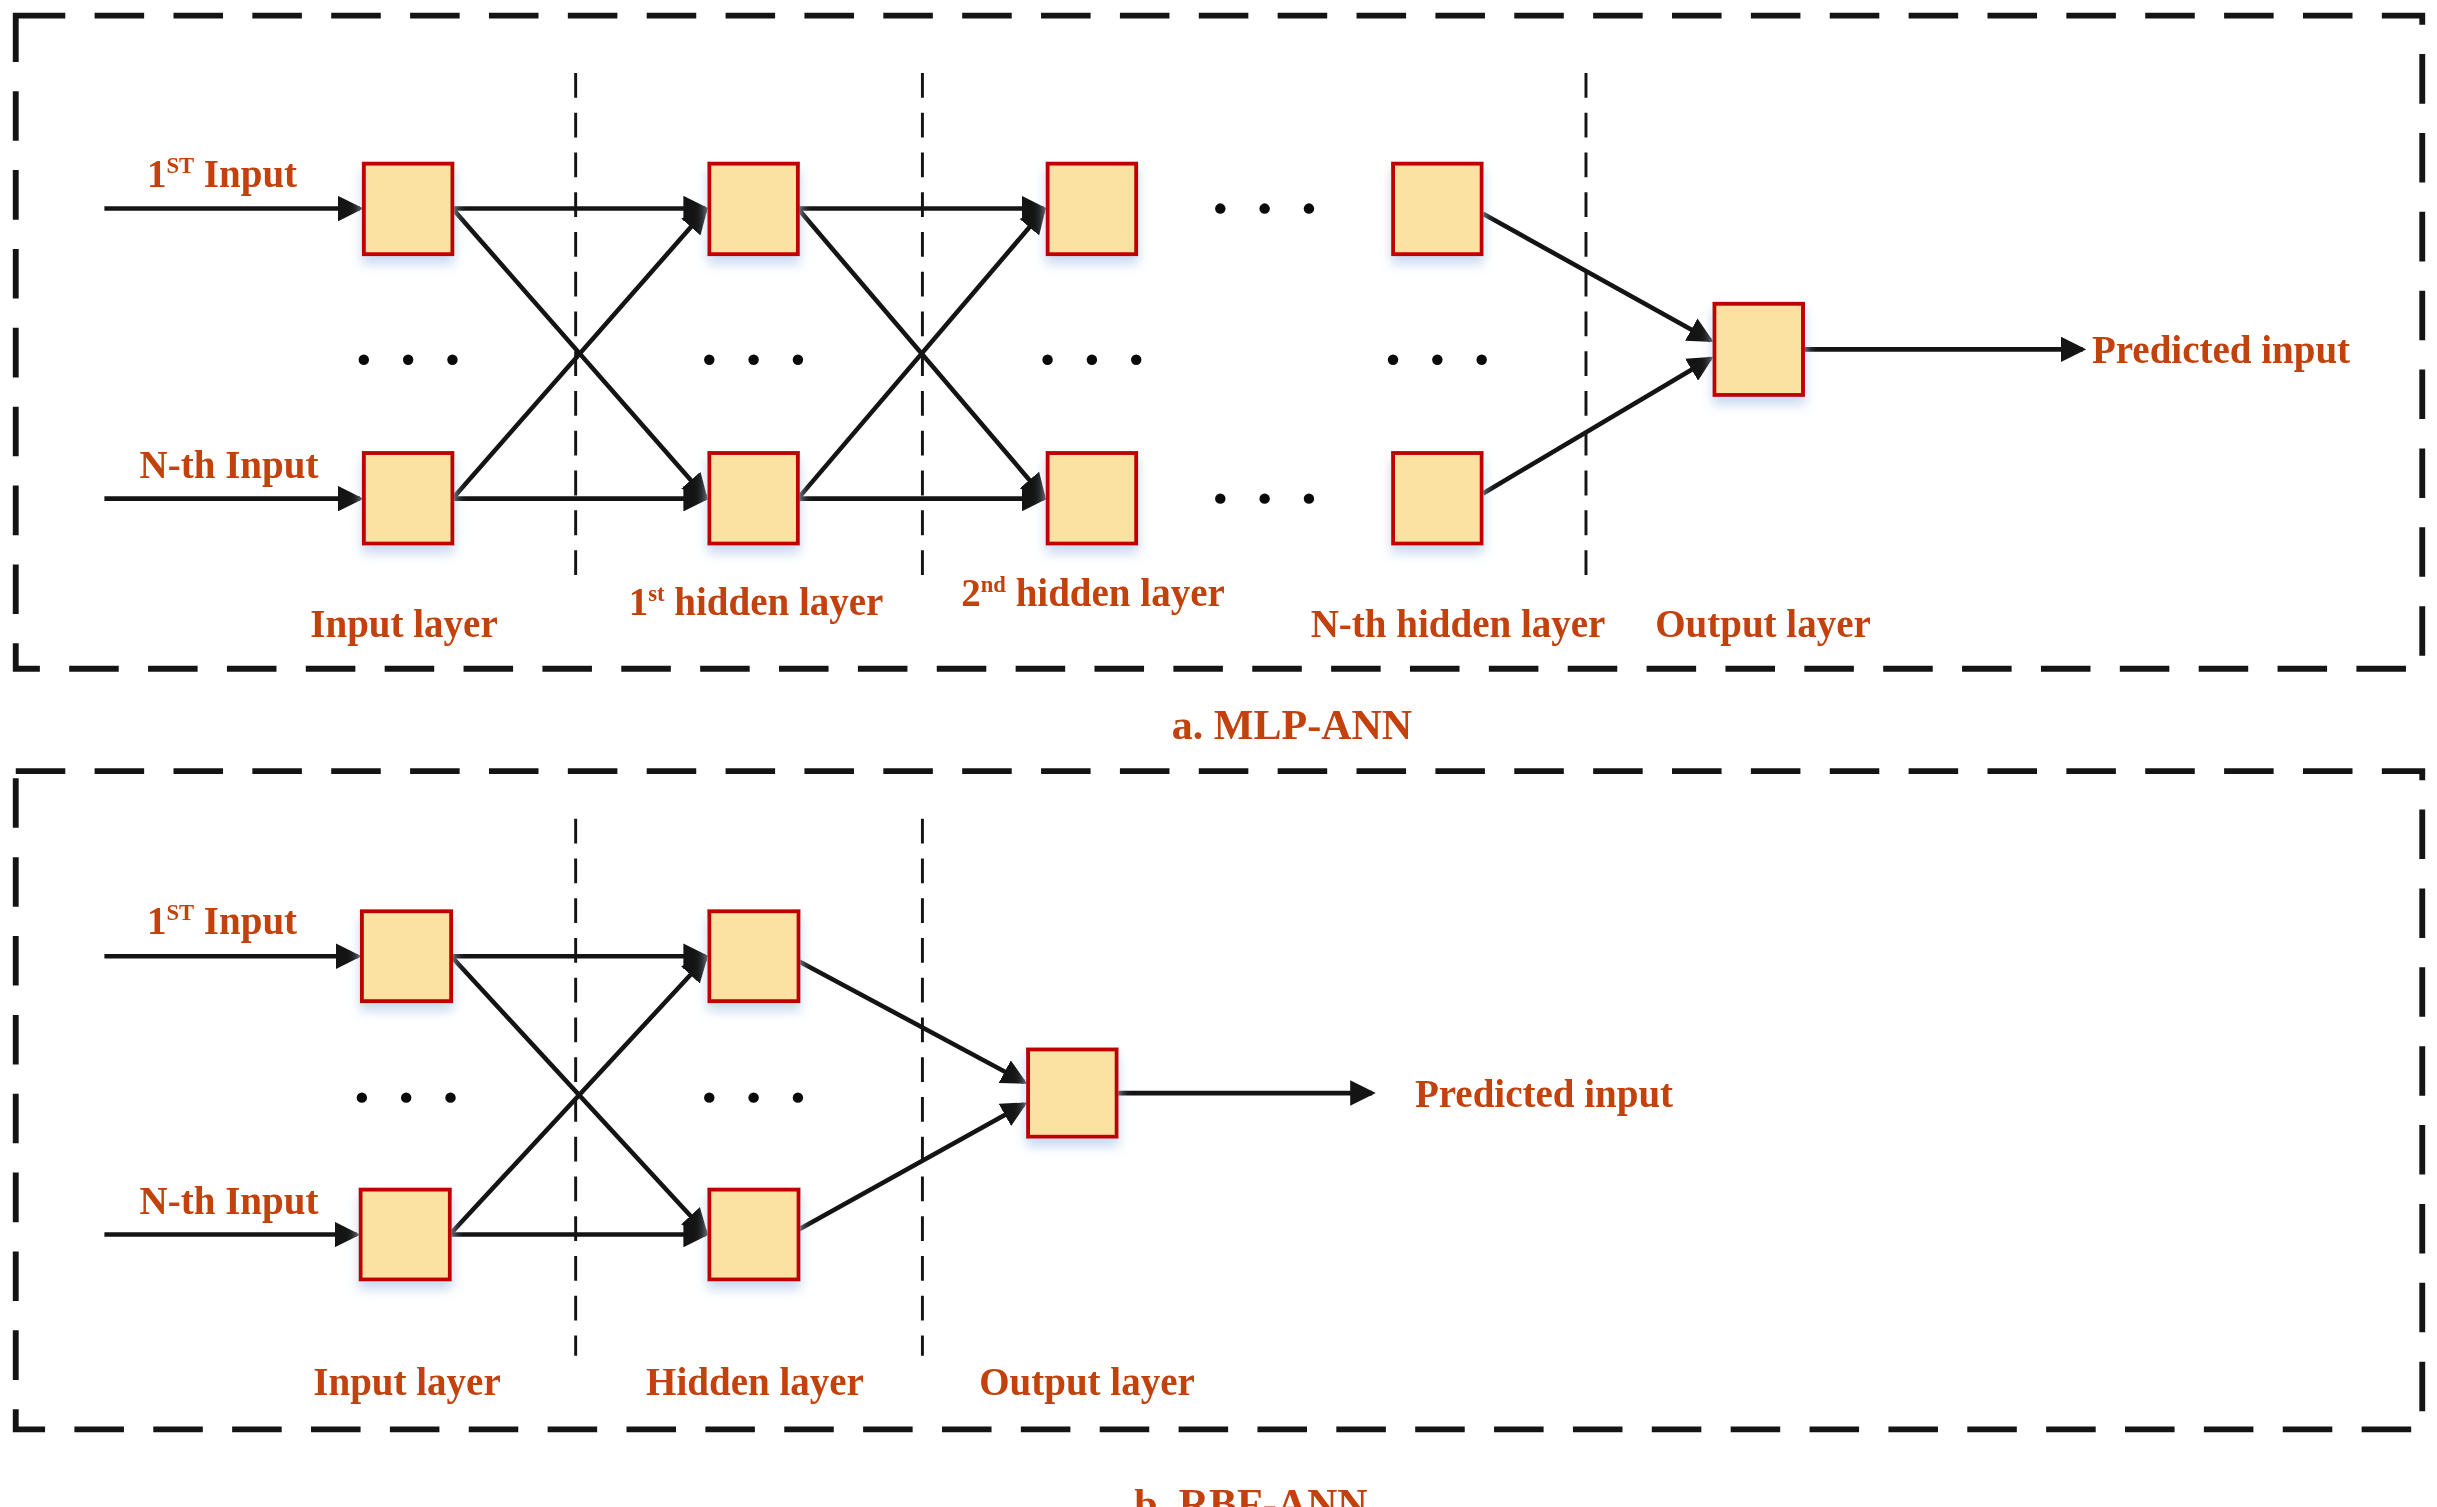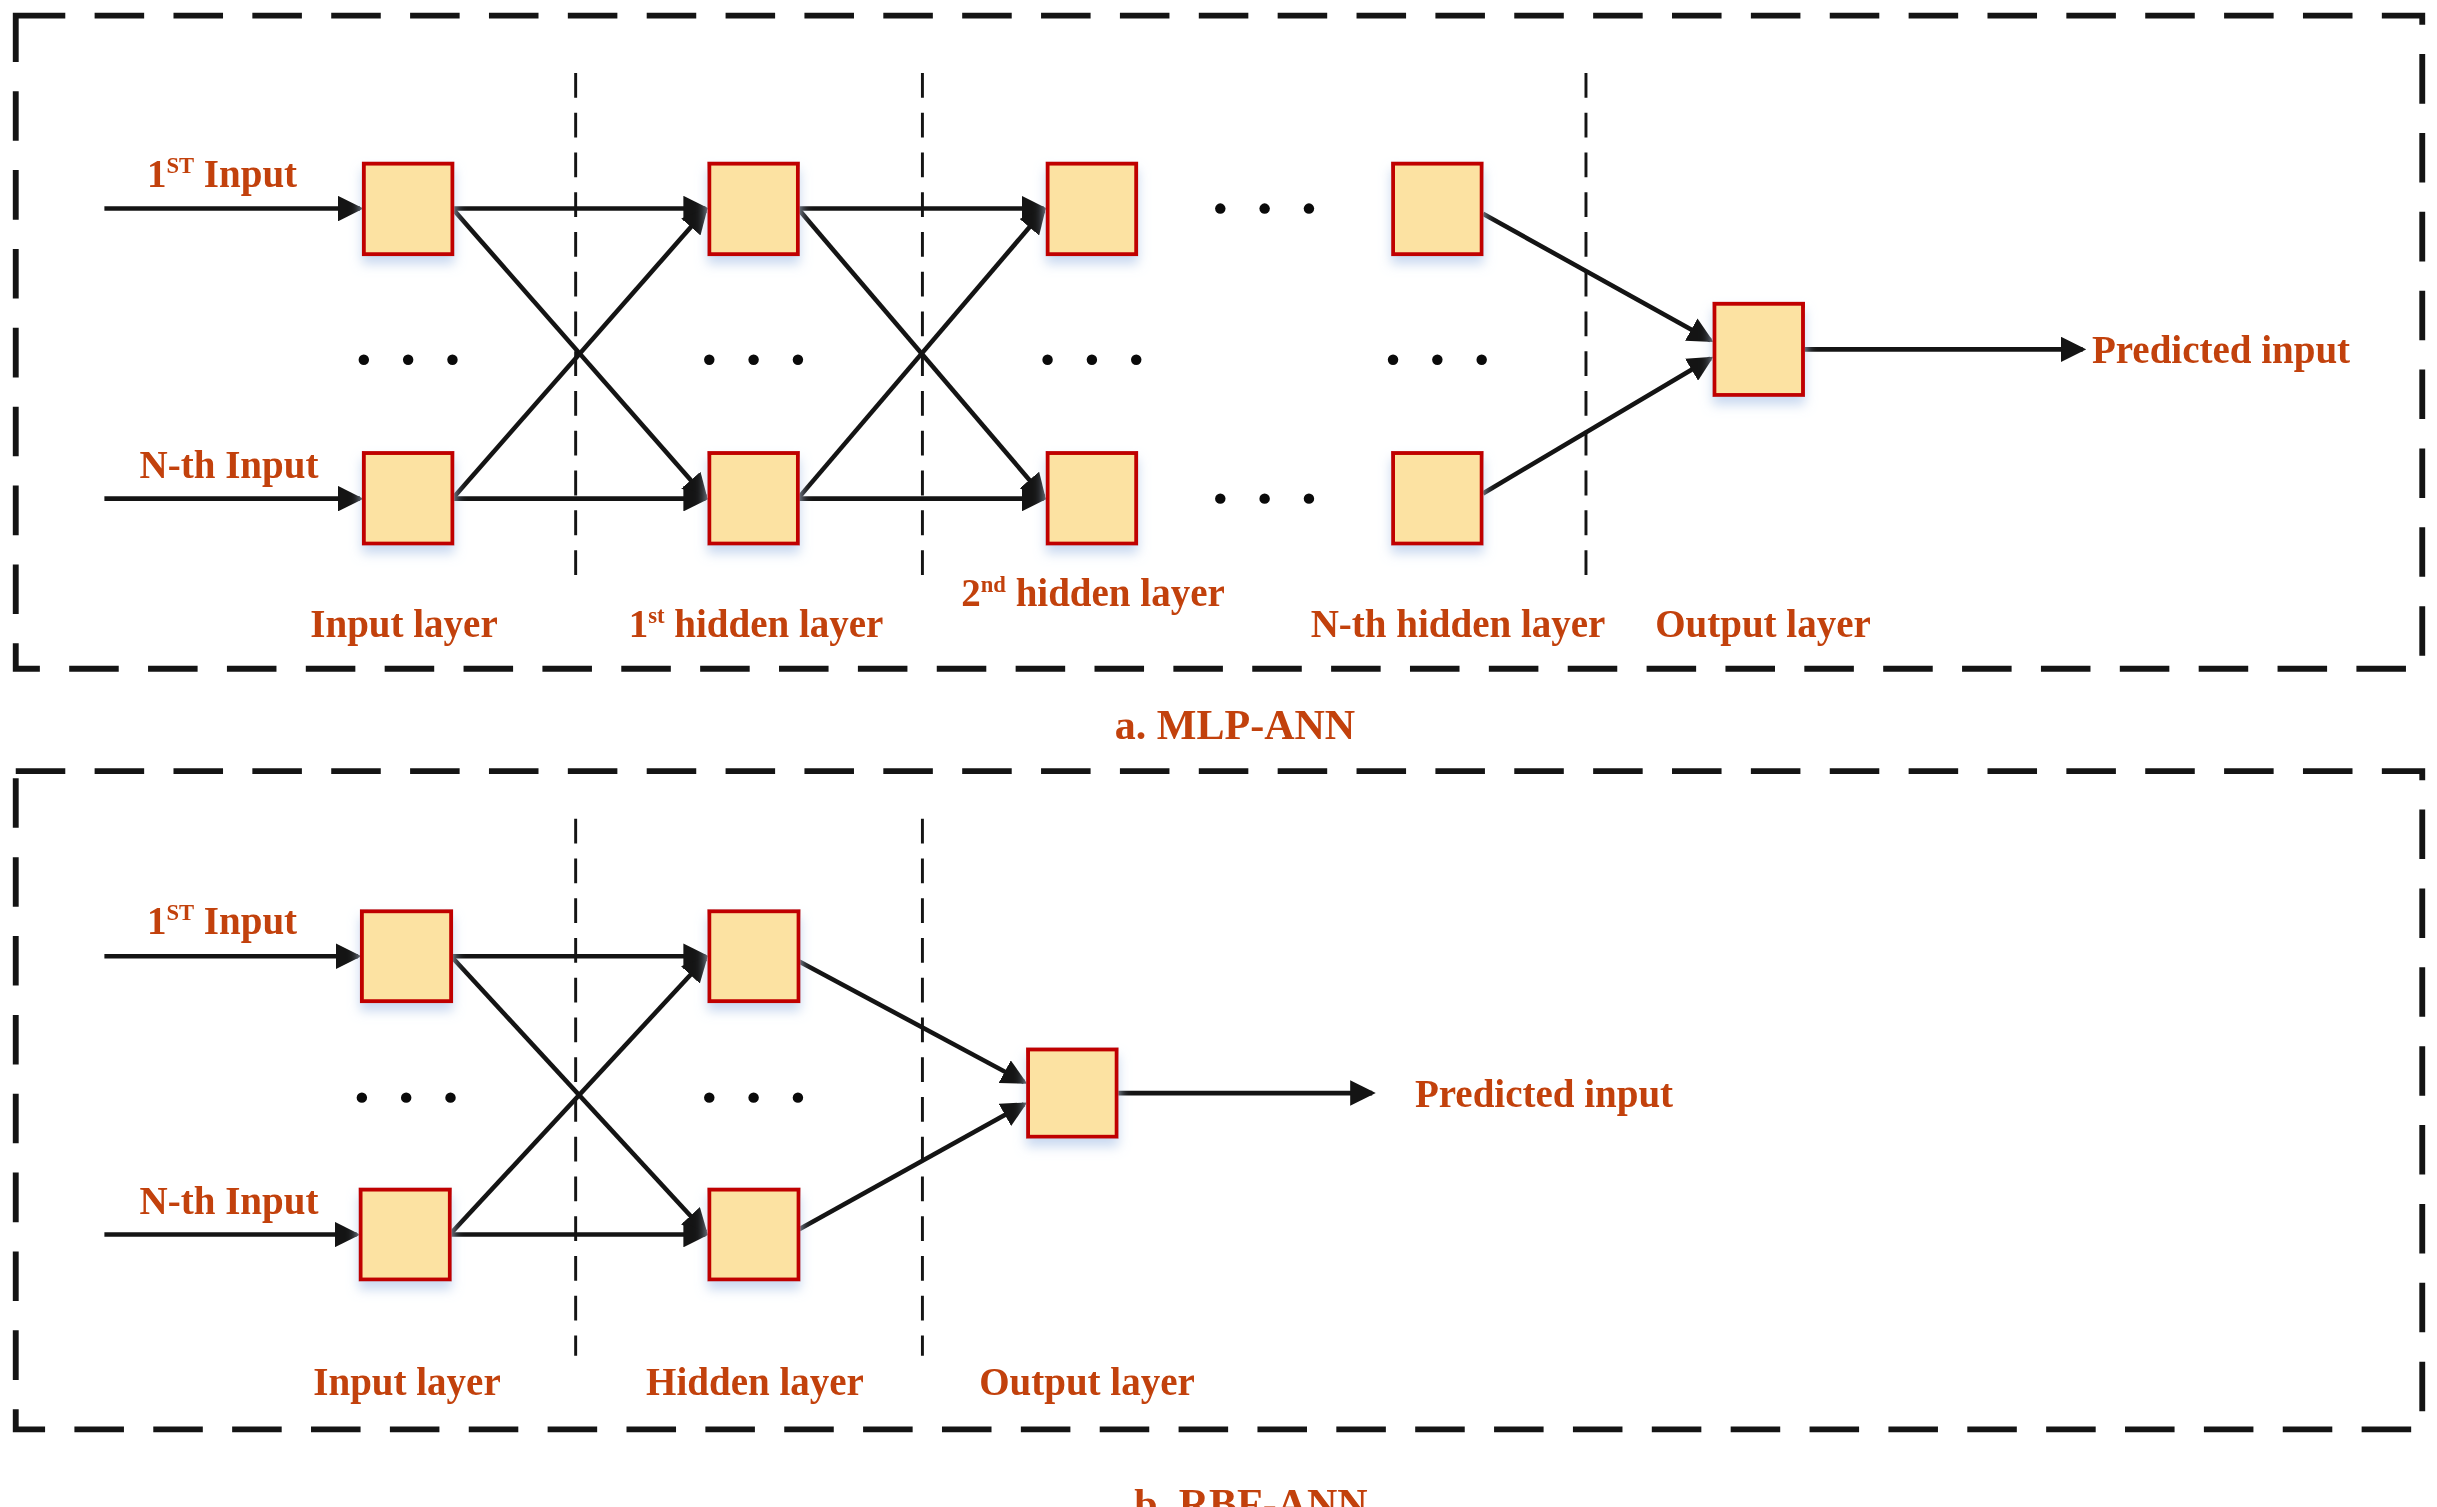--- a/index.html
+++ b/index.html
@@ -184,27 +184,27 @@
           <circle class="dot" cx="1156" cy="1684" r="8"></circle>
           <circle class="dot" cx="1224" cy="1684" r="8"></circle>
       </g>
     </g>
   </svg>
 
   <div class="lbl" style="left:222px; top:173px"><span>1</span><sup>ST</sup><span> Input</span></div>
   <div class="lbl" style="left:229px; top:464px"><span>N-th Input</span><sup></sup><span></span></div>
 
   <div class="lbl" style="left:404px; top:623px"><span>Input layer</span><sup></sup><span></span></div>
-  <div class="lbl" style="left:756px; top:623px"><span>1</span><sup>st</sup><span> hidden layer</span></div>
+  <div class="lbl" style="left:756px; top:601px"><span>1</span><sup>st</sup><span> hidden layer</span></div>
   <div class="lbl" style="left:1093px; top:592px"><span>2</span><sup>nd</sup><span> hidden layer</span></div>
   <div class="lbl" style="left:1458px; top:623px"><span>N-th hidden layer</span><sup></sup><span></span></div>
   <div class="lbl" style="left:1763px; top:623px"><span>Output layer</span><sup></sup><span></span></div>
 
   <div class="lbl" style="left:2221px; top:349px">Predicted input</div>
-  <div class="lbl caption" style="left:1235px; top:725px">a. MLP-ANN</div>
+  <div class="lbl caption" style="left:1292px; top:725px">a. MLP-ANN</div>
 
   <div class="lbl" style="left:222px; top:920px"><span>1</span><sup>ST</sup><span> Input</span></div>
   <div class="lbl" style="left:229px; top:1200px"><span>N-th Input</span><sup></sup><span></span></div>
 
   <div class="lbl" style="left:407px; top:1381px"><span>Input layer</span><sup></sup><span></span></div>
   <div class="lbl" style="left:755px; top:1381px"><span>Hidden layer</span><sup></sup><span></span></div>
   <div class="lbl" style="left:1087px; top:1381px"><span>Output layer</span><sup></sup><span></span></div>
 
   <div class="lbl" style="left:1544px; top:1093px">Predicted input</div>
   <div class="lbl caption" style="left:1251px; top:1504px">b. RBF-ANN</div>

